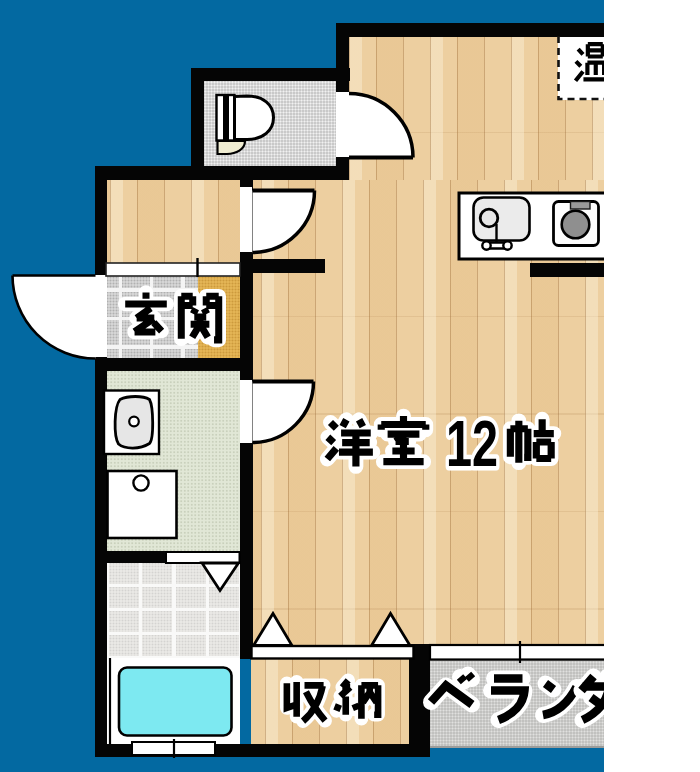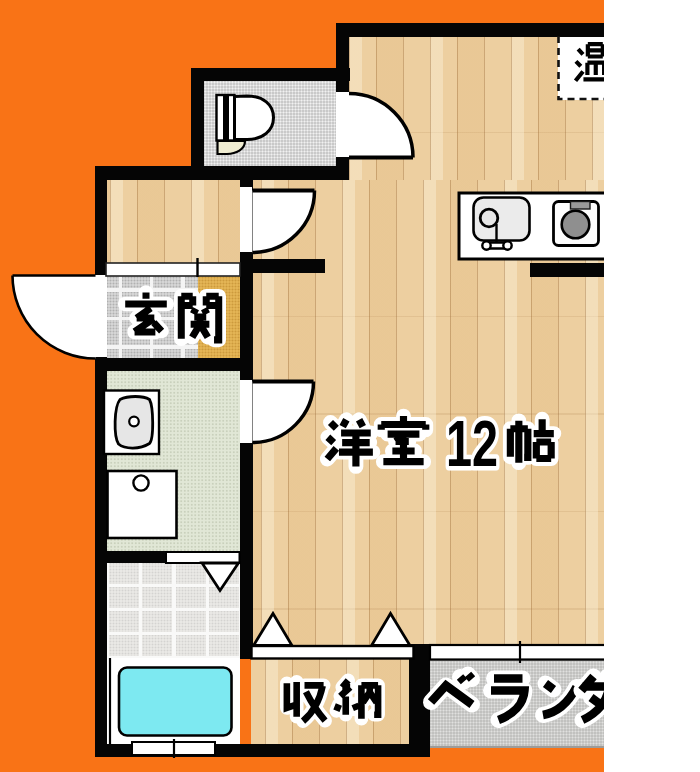--- a/index.html
+++ b/index.html
@@ -1,16 +1,16 @@
 <!DOCTYPE html>
 <html><head>
 <meta charset="utf-8">
 <style>
 html,body{margin:0;padding:0;background:#fff;}
-#plan{position:relative;width:604px;height:772px;background:#f97316;overflow:hidden;
+#plan{position:relative;width:604px;height:772px;background:#0369a1;overflow:hidden;
   font-family:"Liberation Sans",sans-serif;}
 .abs{position:absolute;}
 .wall{position:absolute;background:#050505;}
 .wood{background-color:#edcfa0;background-image:
   repeating-linear-gradient(90deg,rgba(150,100,48,.38) 0 1.4px,rgba(0,0,0,0) 1.4px 27px),
   repeating-linear-gradient(90deg,rgba(255,249,232,.35) 0 13px,rgba(0,0,0,0) 13px 27px,rgba(218,172,108,.2) 27px 54px,rgba(0,0,0,0) 54px 81px),
   repeating-linear-gradient(180deg,rgba(150,100,48,0) 0 96px,rgba(150,100,48,.13) 96px 97.4px);}
 </style>
 </head>
 <body>

